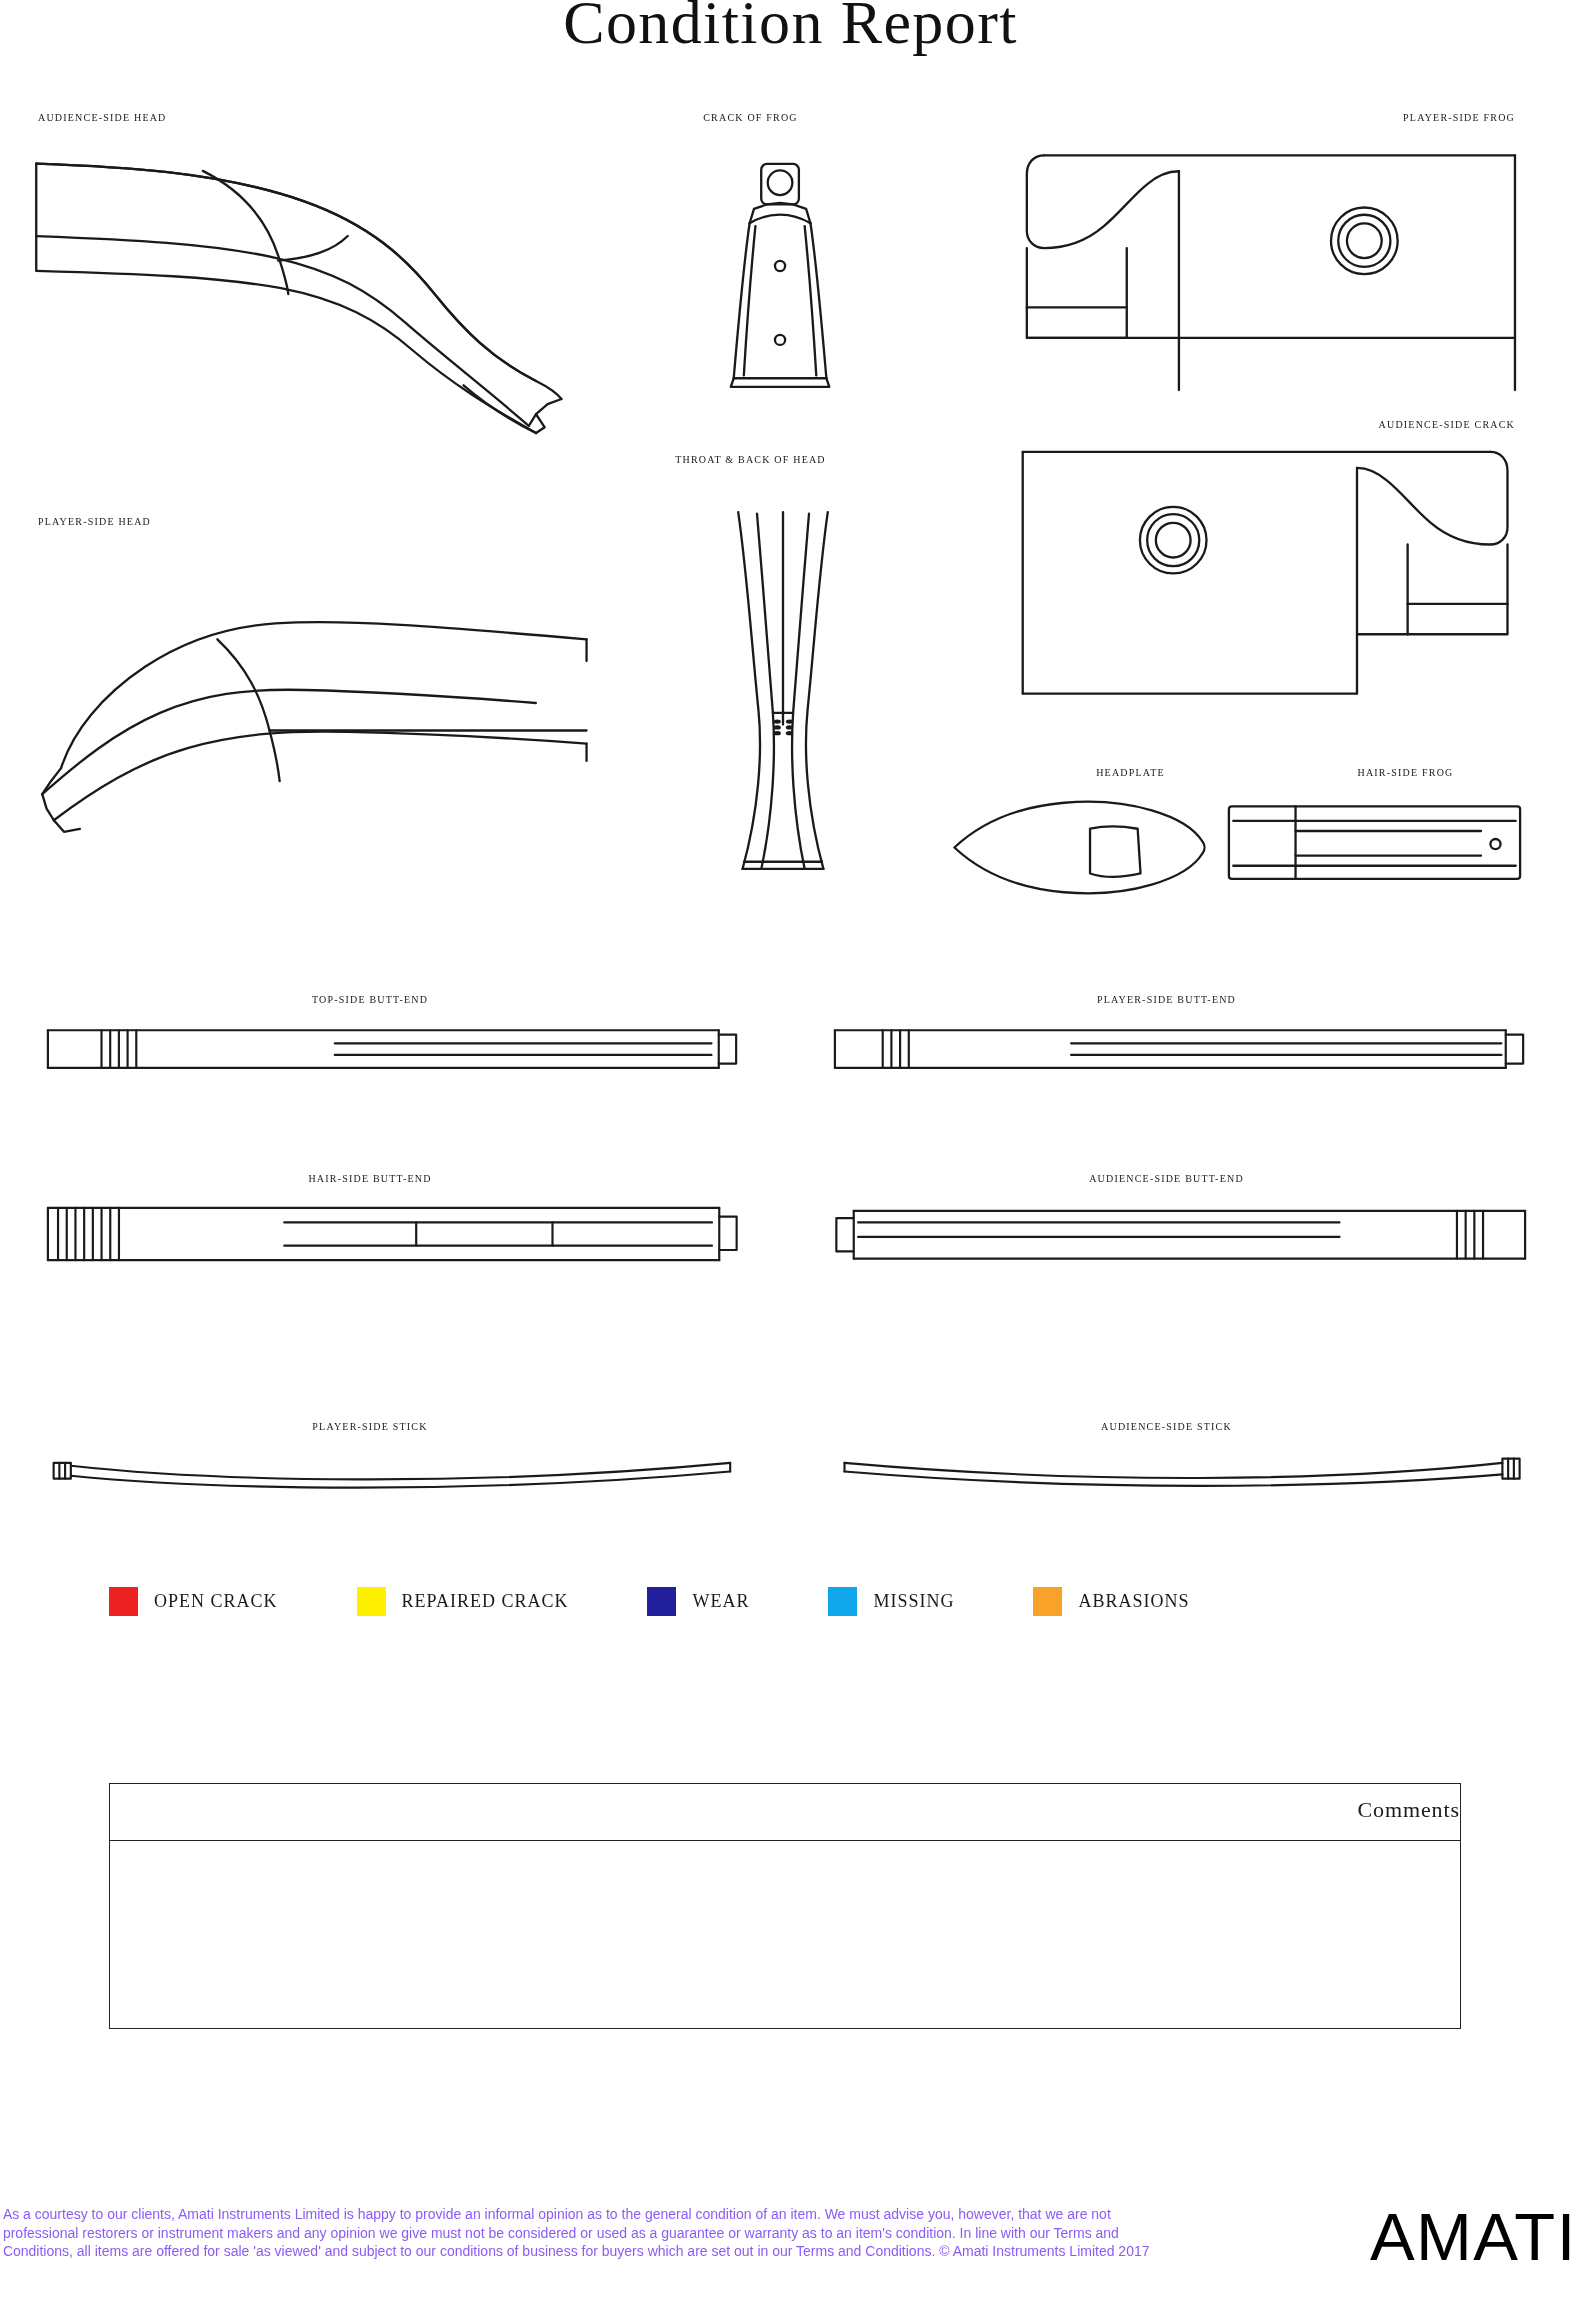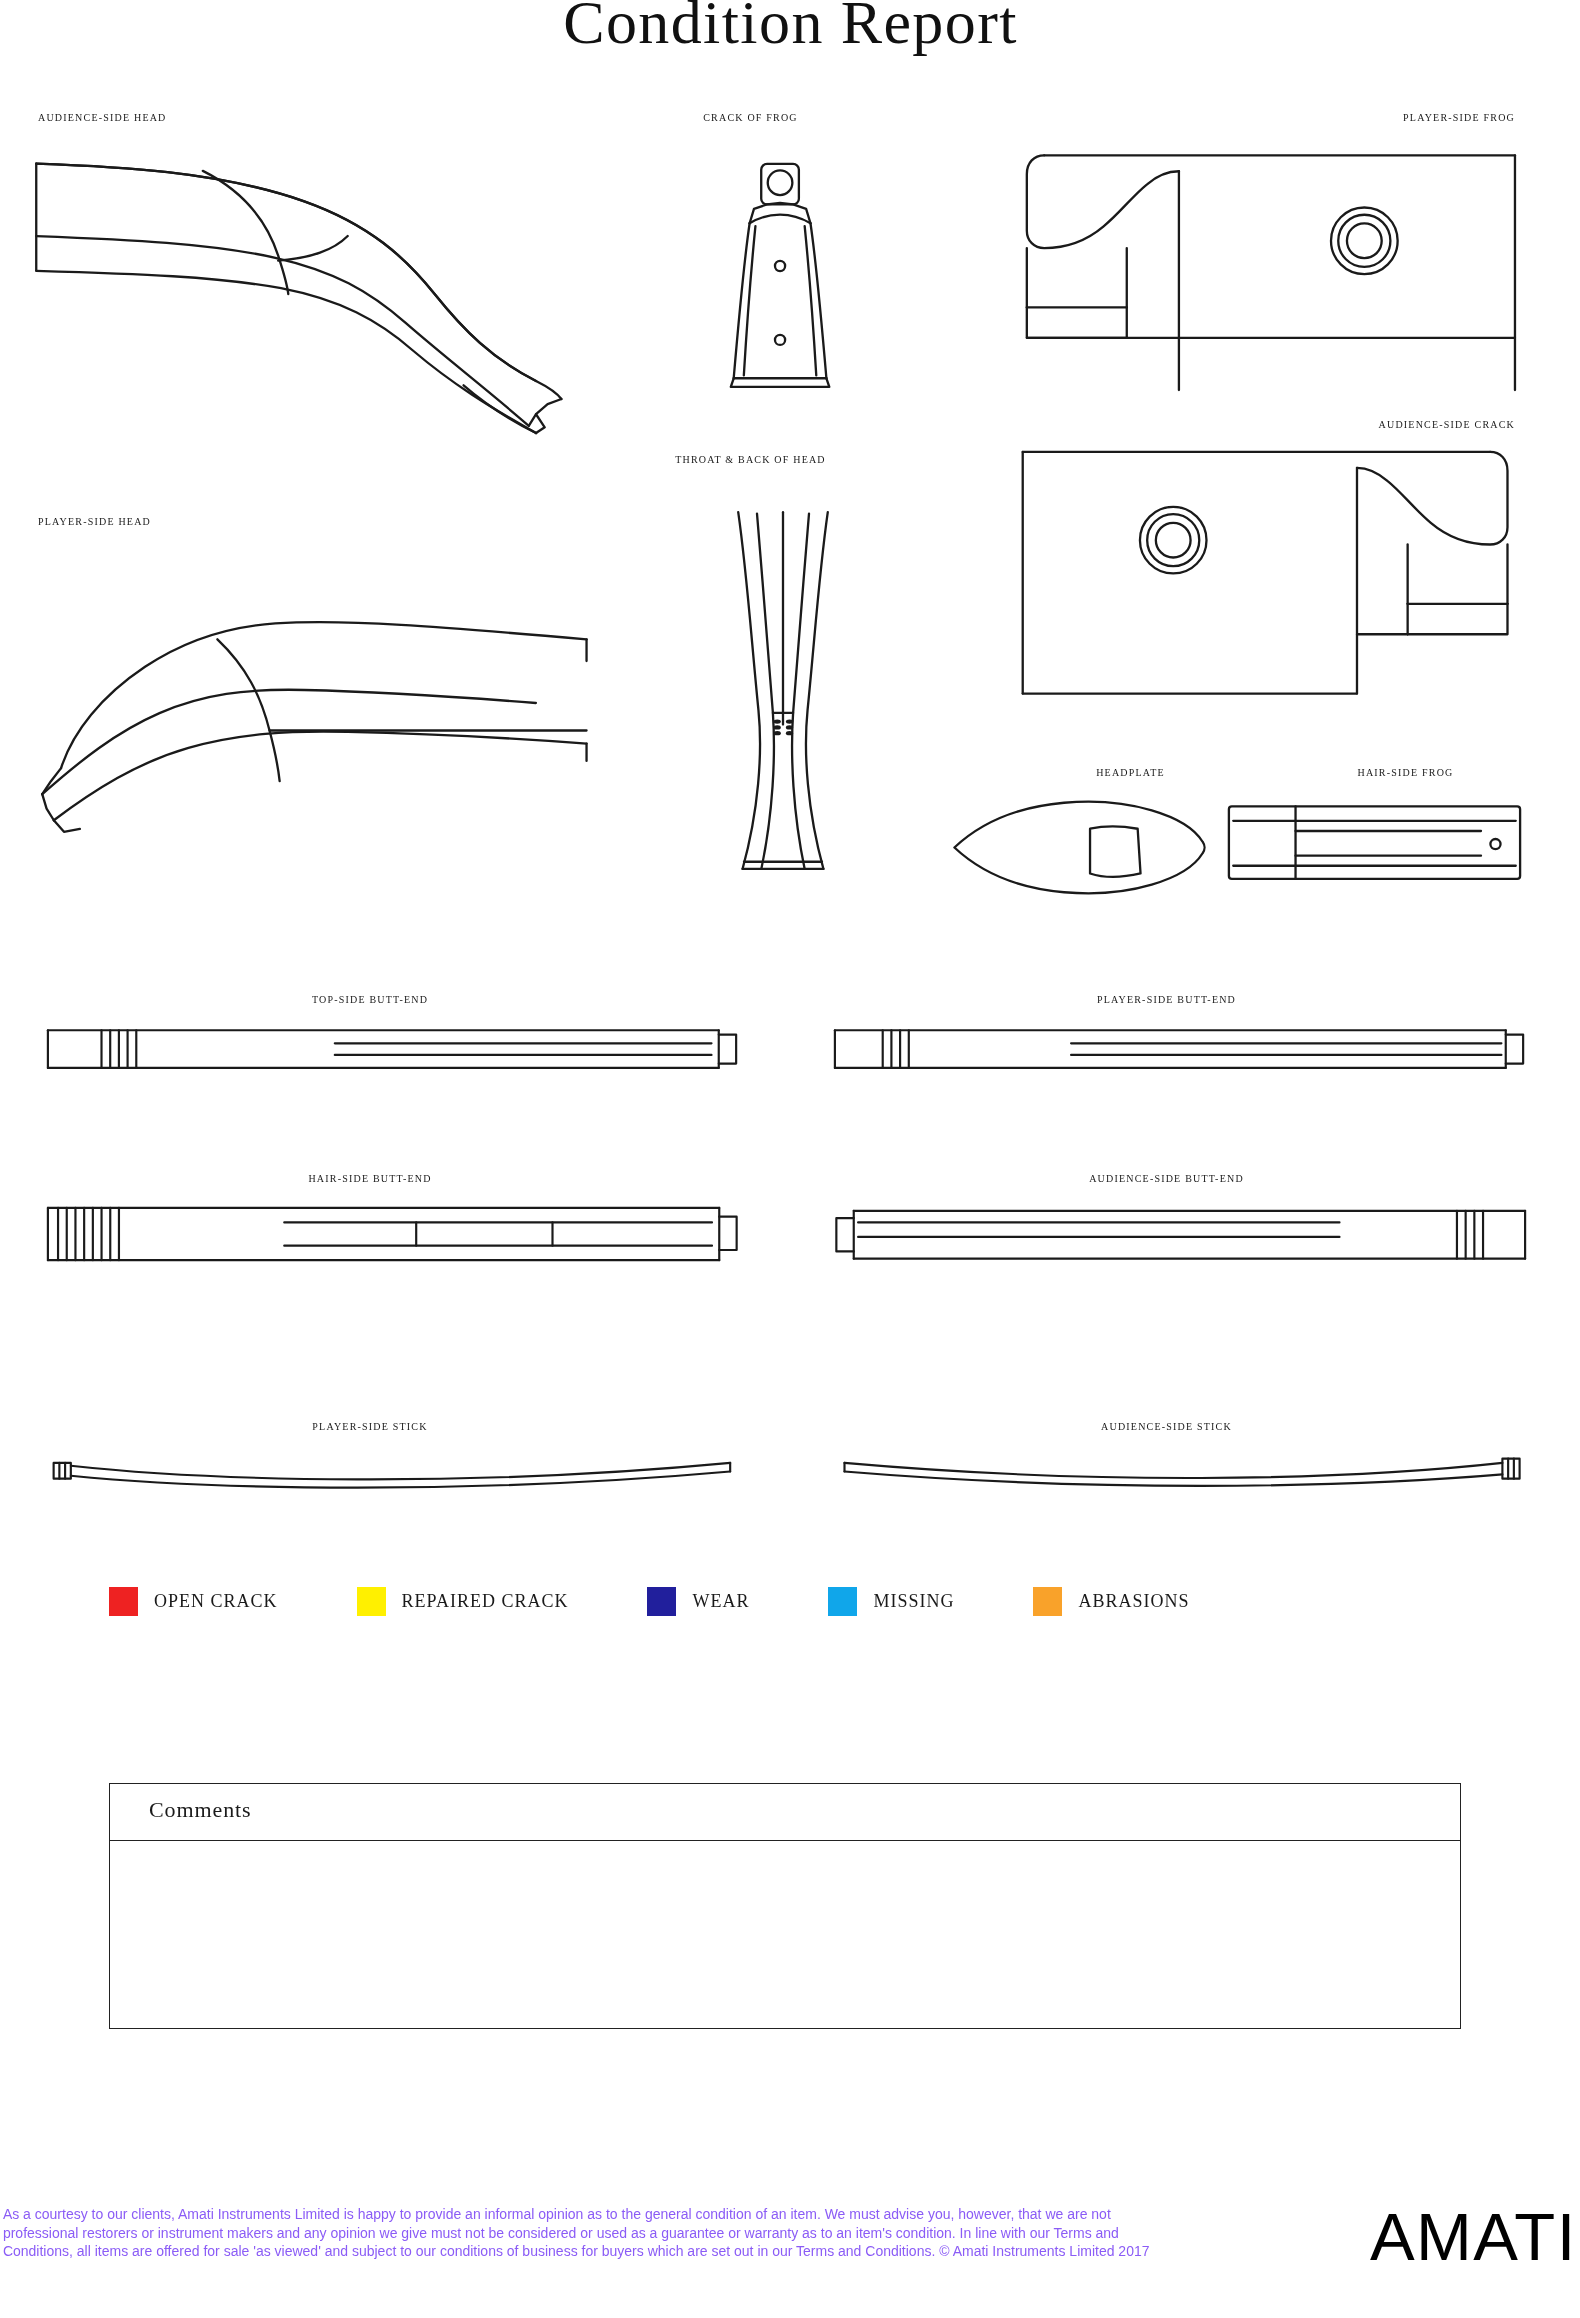--- a/index.html
+++ b/index.html
@@ -83,20 +83,21 @@
 
   
   .comments-box {
     position: absolute;
     left: 109px;
     top: 1783px;
     width: 1352px;
     height: 246px;
     border: 1.4px solid #222;
     box-sizing: border-box;
+    text-align: right;
   }
   .comments-head {
     height: 57px;
     border-bottom: 1.4px solid #222;
     box-sizing: border-box;
     padding: 13px 0 0 39px;
     font-family: "Liberation Serif", serif;
     font-size: 22px;
     letter-spacing: 0.9px;
   }

